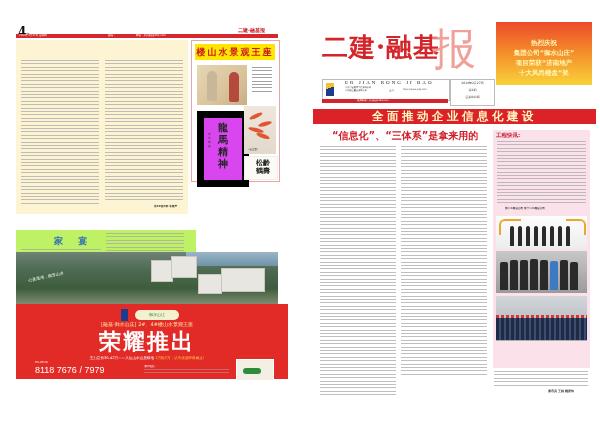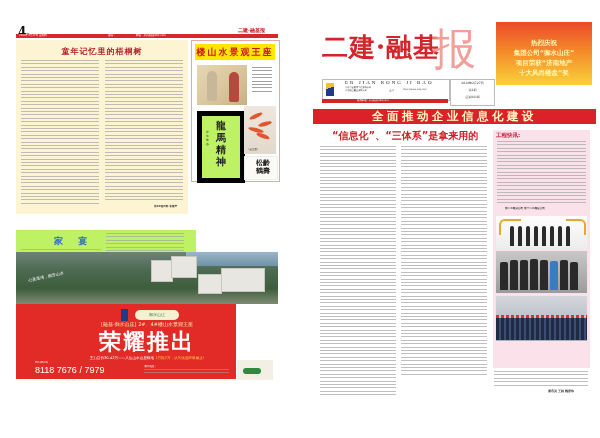--- a/index.html
+++ b/index.html
@@ -14,29 +14,29 @@
   #left-bar { left:16px; top:34px; width:262px; height:4px; background:#d7272a; }
   #left-bar span { position:absolute; top:0; font-size:2.6px; color:#fff; line-height:4px; }
   #story1 { left:16px; top:40px; width:172px; height:174px; background:#fdf4d3; }
   #story1-title { left:0; top:6px; width:172px; text-align:center; font-size:8px; color:#b22027; font-family:"DejaVu Serif", serif; font-weight:bold; letter-spacing:1px; }
   #story2 { left:16px; top:230px; width:172px; height:72px; background:#bef264;padding-left:8px; }
   #story2-title { left:38px; top:5px; font-size:9px; color:#2d6fb8; font-family:"DejaVu Serif", serif; font-weight:bold; letter-spacing:6px; }
   #art-box { left:191px; top:40px; width:87px; height:140px; border:1px solid #e7a5a5; background:#fff; }
   #art-title-box { left:3px; top:3px; width:80px; height:16px; background:#ffe600; text-align:center; font-size:9px; line-height:16px; color:#c8161d; font-weight:bold; letter-spacing:2px; }
   #painting1 { left:5px; top:24px; width:50px; height:40px; background:linear-gradient(135deg,#e6d7b5,#d9c39b 60%,#c9ae85); }
   .figure { position:absolute; width:10px; height:30px; border-radius:5px 5px 2px 2px; }
-  #calligraphy1 { left:5px; top:70px; width:38px; height:62px; background:#bef264; border:5px solid #000000; }
+  #calligraphy1 { left:5px; top:70px; width:38px; height:62px; background:#d946ef; border:7px solid #000000; }
   #calligraphy1 .big { position:absolute; left:14px; top:4px; font-size:10px; line-height:12px; color:#222; width:12px; font-family:"DejaVu Serif", serif; font-weight:bold; }
   #fish-paint { left:52px; top:65px; width:32px; height:48px; background:linear-gradient(180deg,#efe7dd,#e2d8cc); }
   .fish { position:absolute; height:4px; border-radius:50%; background:#e0562f; }
   #calligraphy2 { left:52px; top:115px; width:32px; height:22px; background:#fbfaf5; border:1px solid #eee; font-size:7px; line-height:8px; color:#222; font-family:"DejaVu Serif", serif; }
   #ad-photo { left:16px; top:252px; width:262px; height:52px; background:linear-gradient(180deg,#6f8276 0%,#4d6a52 35%,#3e5d3c 70%,#7e8b72 100%); overflow:hidden; }
   .building { position:absolute; background:#e8e6e0; border:1px solid #c9c6bd; }
   #water { left:170px; top:0; width:92px; height:14px; background:linear-gradient(180deg,#9bb6c7,#6f93a8); }
-  #ad-red { left:16px; top:304px; width:220px; height:75px; background:#e22b27; }
+  #ad-red { left:16px; top:304px; width:272px; height:75px; background:#e22b27; }
   #ad-logo { left:105px; top:5px; width:75px; height:14px; }
   #ad-line1 { left:0; top:17px; width:262px; text-align:center; font-size:5px; color:#ffe9a8; }
   #ad-headline { left:0; top:23px; width:262px; text-align:center; font-size:22px; color:#fff; font-weight:bold; letter-spacing:2px; }
   #ad-line2 { left:0; top:52px; width:262px; text-align:center; font-size:3.6px; color:#fff; }
   #ad-line2 em { color:#ffd34a; font-style:normal; }
   #ad-tel-label { left:19px; top:57px; font-size:2.6px; color:#fff; }
   #ad-tel { left:19px; top:61px; font-size:9px; color:#fff; font-family:"Liberation Sans", sans-serif; }
   #ad-addr { left:128px; top:60px; width:85px; height:12px; }
   #ad-map { left:220px; top:55px; width:36px; height:20px; background:#f3efe5; border:1px solid #fff; }
   
@@ -70,21 +70,20 @@
 
 <div class="abs" id="page-num"><span>4</span><small>版</small></div>
 <div class="abs" id="left-masthead">二建·融基报</div>
 <div class="abs" id="left-bar">
   <span style="left:3px">2014年2月27日 星期四</span>
   <span style="left:92px">责编：</span>
   <span style="left:120px">邮箱：jnjrjpg@163.com</span>
 </div>
 
 <div class="abs" id="story1">
-  <div class="abs" id="story1-title">童年记忆里的梧桐树</div>
   <div class="abs lines" style="left:5px;top:20px;width:78px;height:145px"></div>
   <div class="abs lines" style="left:89px;top:20px;width:78px;height:140px"></div>
   <div class="abs byline" style="left:138px;top:164px">第XX项目部 李振声</div>
 </div>
 
 <div class="abs" id="story2">
   <div class="abs" id="story2-title">家 宴</div>
   <div class="abs lines" style="left:5px;top:19px;width:80px;height:48px"></div>
   <div class="abs lines" style="left:90px;top:3px;width:78px;height:58px"></div>
   <div class="abs byline" style="left:130px;top:64px">第一工程公司 孙 X</div>

